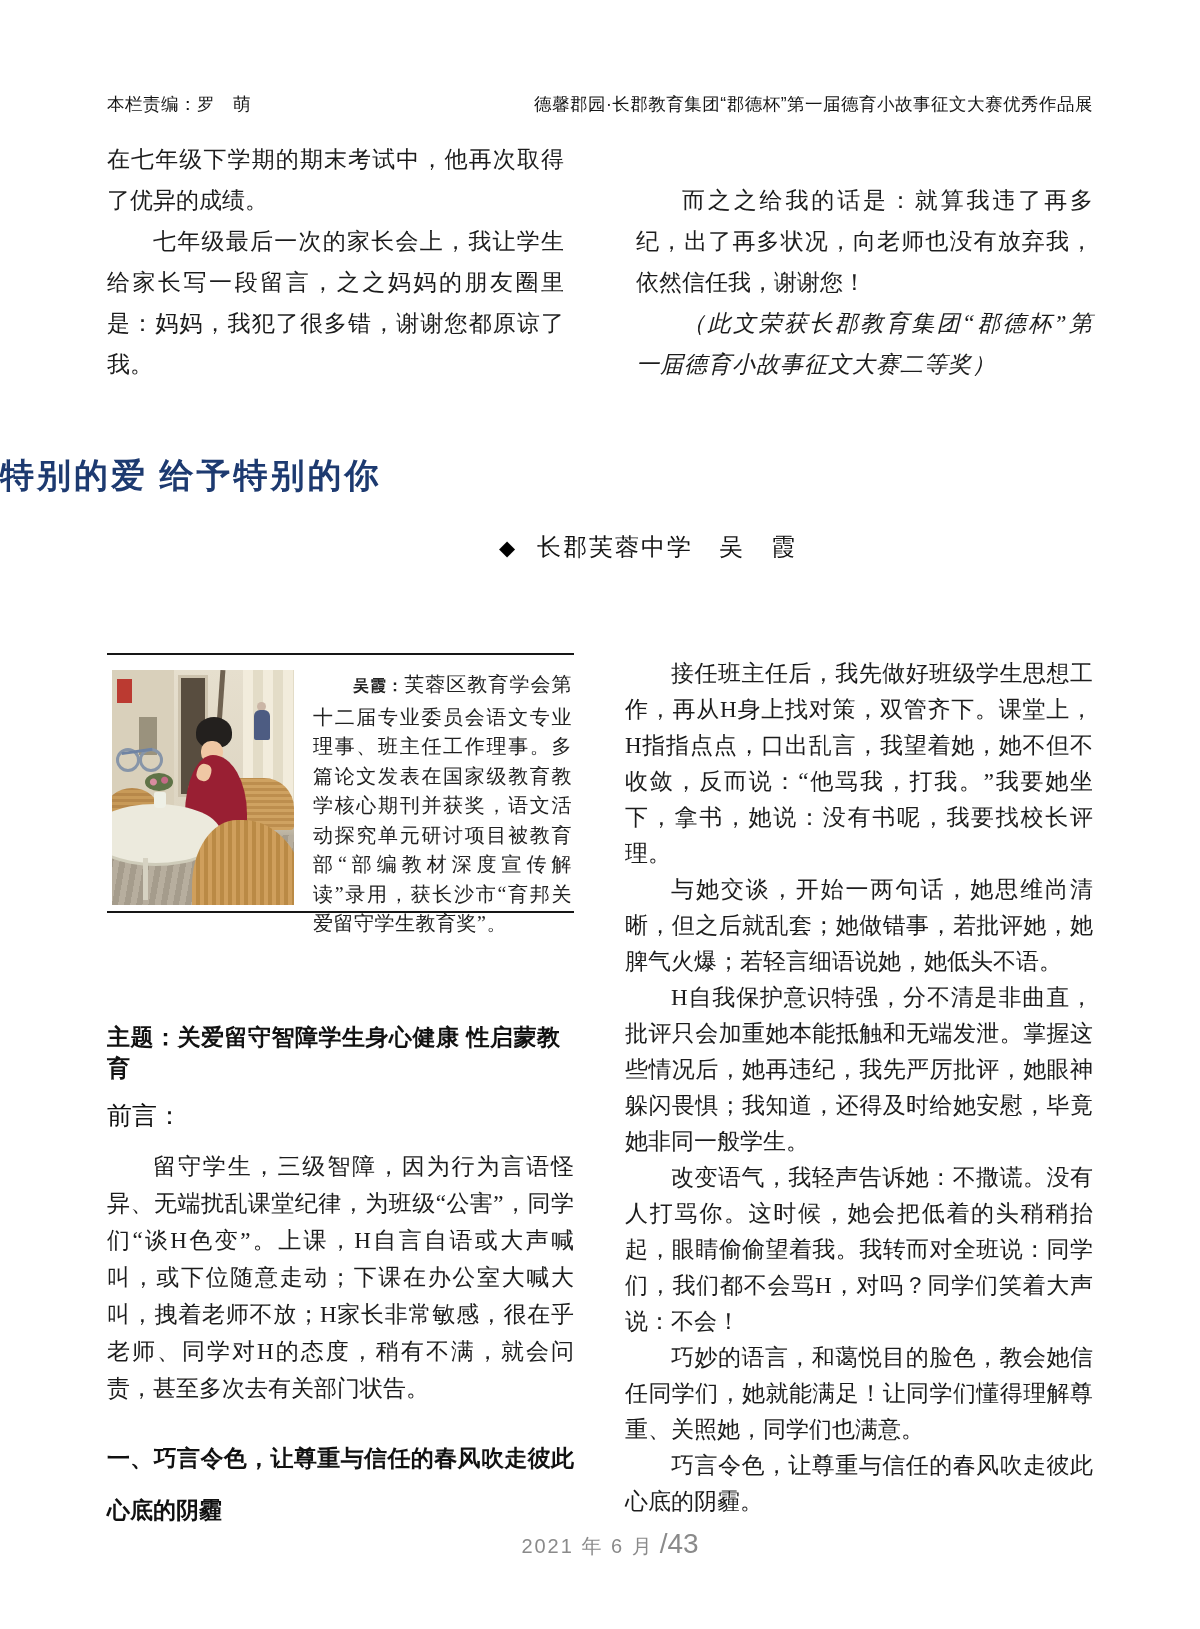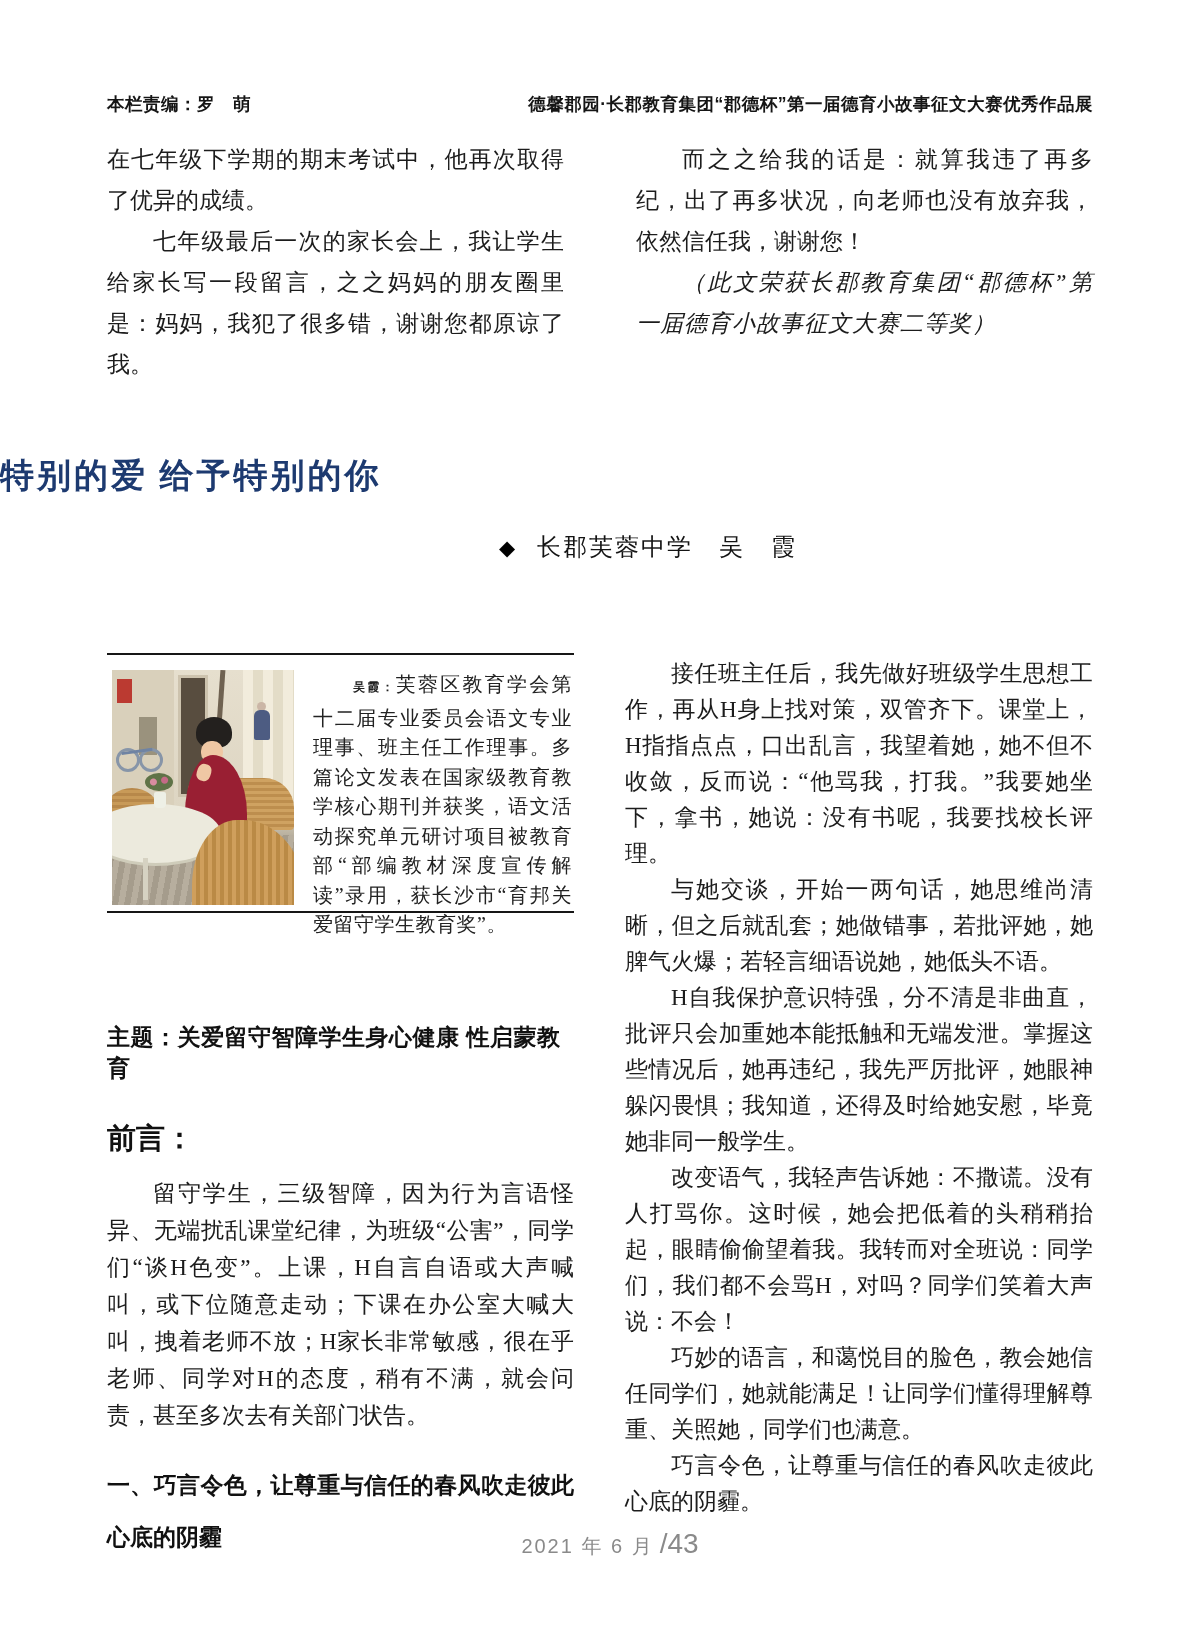--- a/index.html
+++ b/index.html
@@ -10,27 +10,27 @@
     background:#ffffff;
     overflow:hidden;
     font-family:"Liberation Serif","DejaVu Serif",serif;
     color:#1a1a1a;
   }
   
   .page-header{
     position:absolute; top:92px; left:107px; width:986px;
     display:flex; justify-content:space-between; align-items:baseline;
     font-family:"Liberation Sans","DejaVu Sans",sans-serif;
-    font-size:17.5px; font-weight:700; color:#151515;
+    font-size:17.5px; font-weight:400; color:#151515;
     letter-spacing:0.5px; white-space:nowrap;
   }
   
   .top-section{
     position:absolute; top:139px; left:107px; width:986px;
-    display:flex; gap:72px;
+    display:flex; gap:72px;align-items:flex-end;
   }
   .top-section .tcol{ width:467px; }
   .body-text{
     font-size:23px; line-height:41px; text-align:justify;
     text-indent:2em; color:#1c1c1c;
   }
   .body-text.no-indent{ text-indent:0; }
   .kai{ font-style:italic; letter-spacing:1px; }
   
   .article-title{
@@ -50,21 +50,21 @@
   
   .profile-box{
     position:relative; margin-top:13px; height:260px;
     border-top:2px solid #161616; border-bottom:2px solid #161616;
   }
   .bio{
     position:absolute; left:206px; top:15px; width:259px;
     font-size:20px; line-height:29.5px; text-align:justify;
     text-indent:2em; color:#222; letter-spacing:0.5px;
   }
-  .bio b{ font-family:Liberation Mono, monospace; font-size:12px; }
+  .bio b{ font-family:Liberation Mono, monospace; font-size:16px; }
   
   .photo{
     position:absolute; left:5px; top:15px; width:182px; height:235px;
     overflow:hidden; background:linear-gradient(180deg,#e6dfce 0%,#ddd5c2 60%,#b3aa99 72%,#9a9283 100%);
   }
   .ph{ position:absolute; }
   .ph-ground{ left:0; bottom:0; width:100%; height:30%;
     background:repeating-linear-gradient(100deg,#a59c8c 0 6px,#b7ae9e 6px 12px); }
   .ph-bldg-left{ left:0; top:0; width:34%; height:62%; background:#d9d0bb; }
   .ph-sign{ left:3%; top:4%; width:8%; height:10%; background:#bb3a31; }
@@ -100,23 +100,23 @@
   .ph-chair-front{ right:-6%; bottom:-4%; width:62%; height:40%;
     background:repeating-linear-gradient(90deg,#cf9f5c 0 4px,#ba8a45 4px 8px);
     border-radius:40% 55% 8% 8% / 70% 80% 5% 5%; }
   
   .theme-line{
     margin-top:109px;
     font-family:"Liberation Sans","DejaVu Sans",sans-serif;
     font-size:23px; font-weight:bold; color:#111; letter-spacing:0.5px;
   }
   .label-line{
-    margin-top:35px;
-    font-family:"Liberation Sans","DejaVu Sans",sans-serif;
-    font-size:29px; font-weight:bold; color:#111;
+    margin-top:15px;
+    font-family:"Liberation Sans","DejaVu Sans",sans-serif;
+    font-size:25px; font-weight:normal; color:#111;
   }
   .preface-text{
     margin-top:16px;
     font-size:23px; line-height:37px; text-align:justify; text-indent:2em; color:#1c1c1c;
   }
   .section-heading{
     margin-top:25px;
     font-family:"Liberation Sans","DejaVu Sans",sans-serif;
     font-size:23px; font-weight:bold; line-height:52px; color:#111; text-align:justify;
   }

